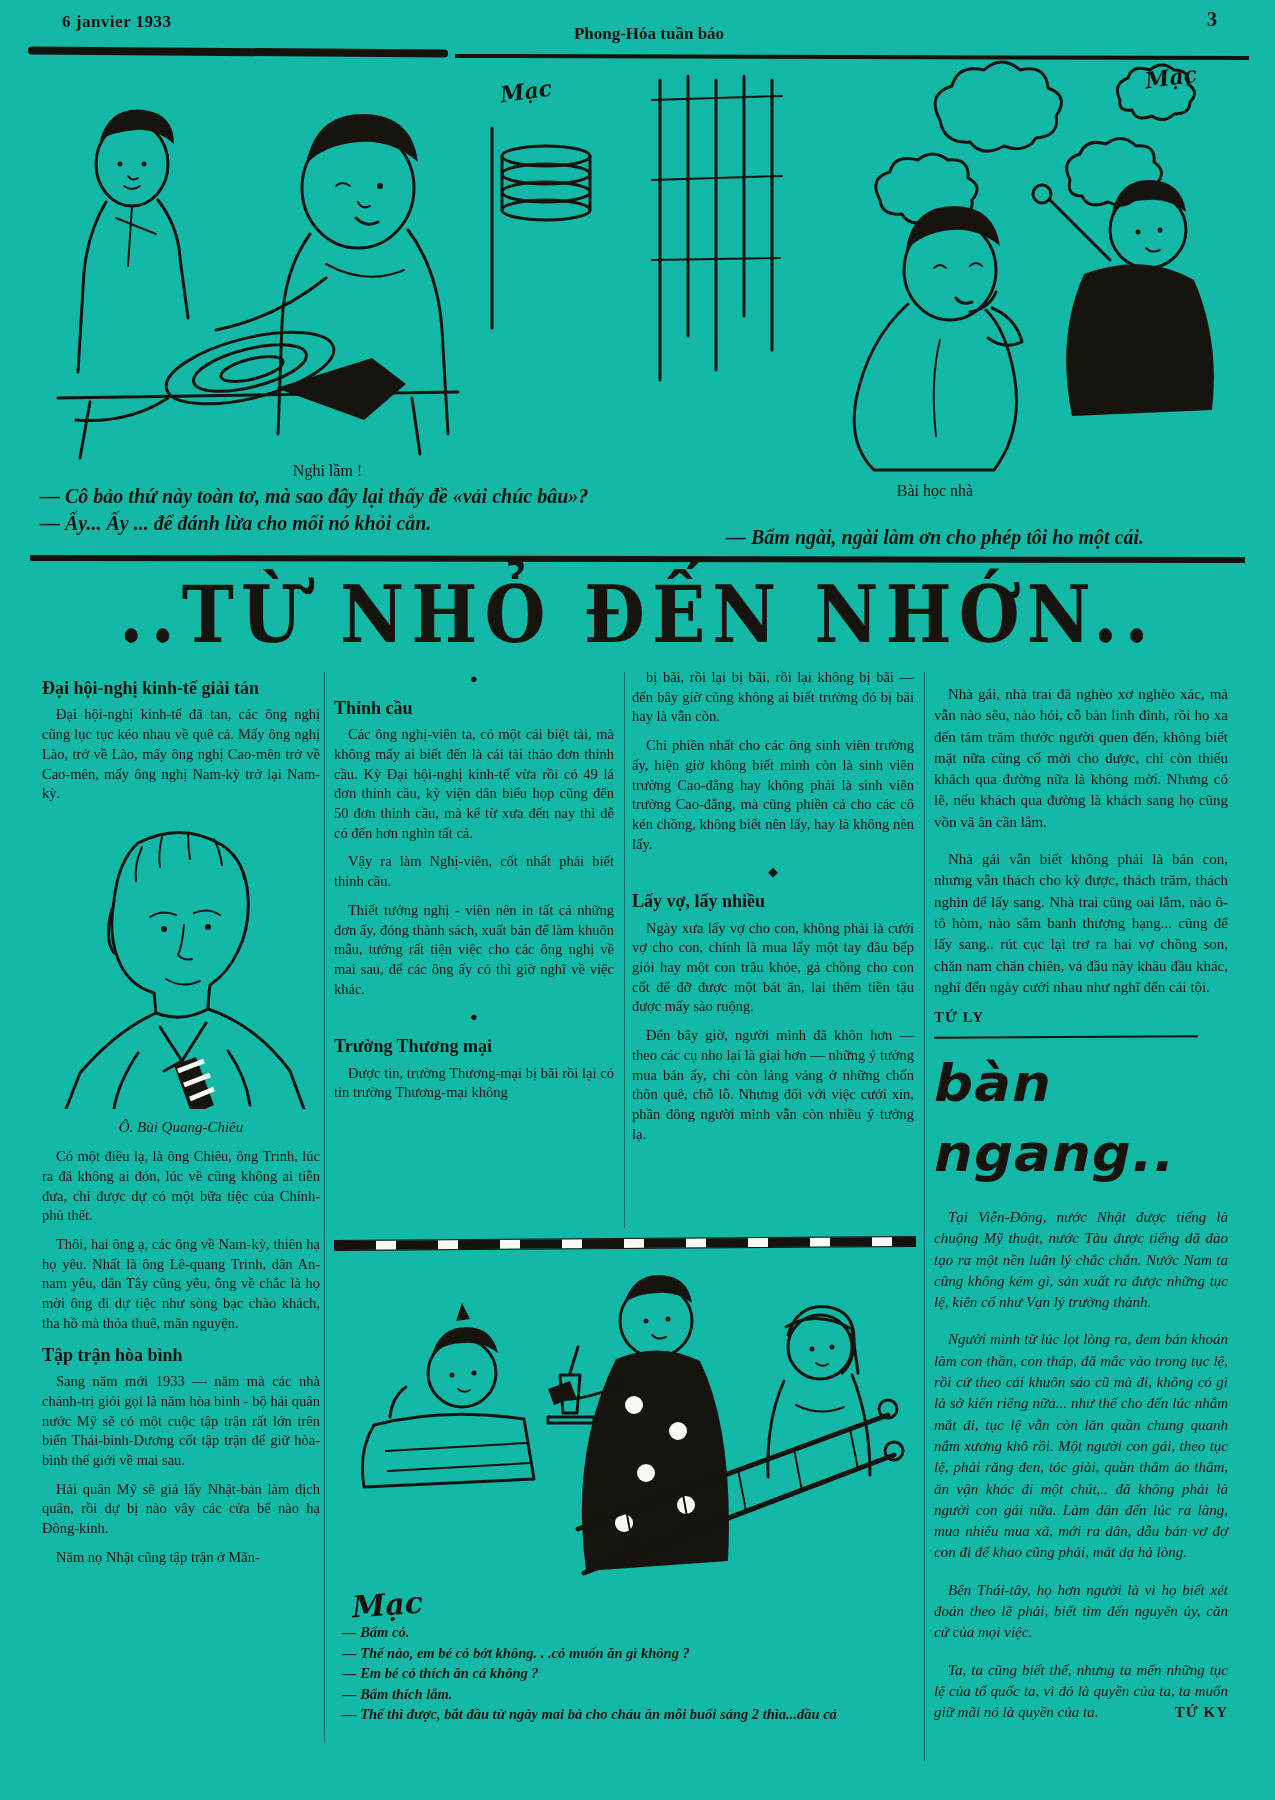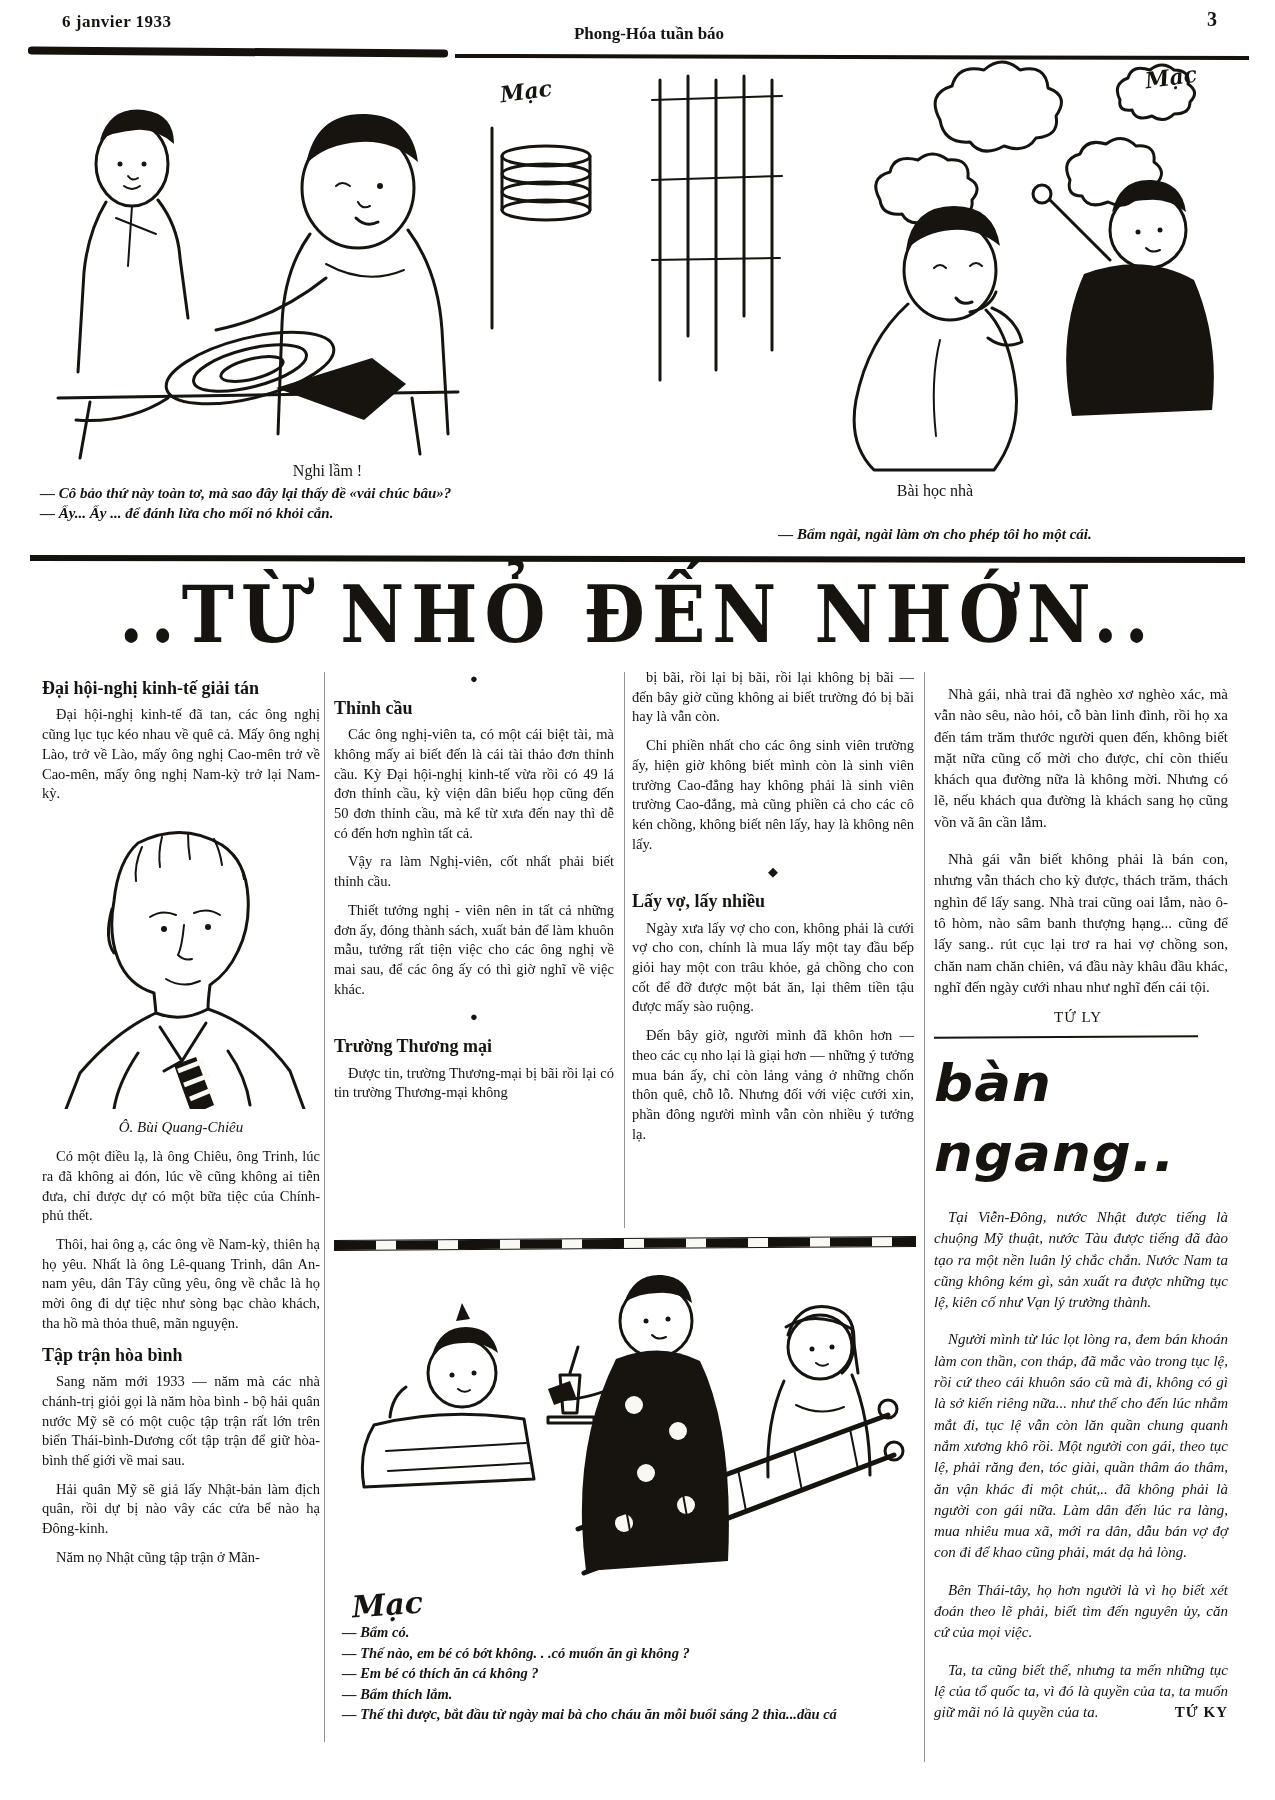--- a/index.html
+++ b/index.html
@@ -1,43 +1,43 @@
 <!DOCTYPE html>
 <html><head>
 <meta charset="utf-8">
 <style>
   html,body{margin:0;padding:0;background:#e9e7e0;}
-  #page{position:relative;width:1275px;height:1800px;background:#ffffff;overflow:hidden;
+  #page{position:relative;width:1275px;height:1800px;background:#14b8a6;overflow:hidden;
         font-family:"Liberation Serif",serif;color:#17140f;}
   
   .hdr-left{position:absolute;left:62px;top:12px;font-weight:bold;font-size:17px;letter-spacing:.5px;}
   .hdr-center{position:absolute;left:0;right:0;top:24px;text-align:center;font-weight:bold;font-size:17px;padding-left:23px;}
   .hdr-right{position:absolute;right:58px;top:8px;font-weight:bold;font-size:20px;}
   .rule-a{position:absolute;left:28px;top:48px;width:420px;height:8px;background:#15120d;border-radius:4px/3px;transform:rotate(.4deg);}
   .rule-b{position:absolute;left:455px;right:26px;top:55px;height:4px;background:#15120d;transform:rotate(.15deg);}
   
   .panel{position:absolute;}
   .panel svg{display:block;}
   .cap-title{font-weight:normal;font-size:16px;text-align:center;margin:2px 0 3px;}
-  .cap-line{font-weight:bold;font-style:italic;font-size:15px;line-height:1.35;}
+  .cap-line{font-weight:bold;font-style:italic;font-size:20px;line-height:1.35;}
   .artist-sig{position:absolute;font-style:italic;font-weight:bold;font-size:22px;transform:rotate(-8deg);font-family:"DejaVu Serif",serif;}
   .big-rule{position:absolute;left:30px;right:30px;top:556px;height:6px;background:#15120d;transform:rotate(.1deg);}
   
   .headline{position:absolute;left:60px;right:60px;top:568px;text-align:center;
             font-family:"DejaVu Serif",serif;font-weight:bold;font-size:70px;
             letter-spacing:7px;transform:scaleY(1.12);transform-origin:top;white-space:nowrap;}
   
   .col{position:absolute;top:668px;text-align:justify;font-size:14.5px;line-height:1.36;}
   .col p{margin:0 0 9px;text-indent:14px;}
   .col h3{font-size:18px;font-weight:bold;margin:8px 0 5px;text-indent:0;text-align:left;}
   .sep{position:absolute;width:1px;background:rgba(20,16,10,.45);}
   .dotsep{text-align:center;font-size:13px;margin:2px 0 4px;}
   .portrait-wrap{margin:4px 0 2px;}
   .portrait-cap{text-align:center;font-style:italic;font-size:15px;margin:2px 0 10px;text-indent:0;}
-  .sig-right{text-align:center;font-weight:normal;font-size:15px;letter-spacing:1px;margin:2px 6px 8px 0;text-indent:0;}
+  .sig-right{text-align:left;font-weight:bold;font-size:15px;letter-spacing:1px;margin:2px 6px 8px 0;text-indent:0;}
   .thin-rule{height:2px;background:#17140f;margin:4px 30px 10px 0;transform:rotate(-.3deg);}
   .script-head{font-family:"DejaVu Sans",sans-serif;font-weight:bold;font-style:italic;
                font-size:52px;letter-spacing:1px;margin:6px 0 18px;text-align:left;transform:scaleX(1.05);transform-origin:left;}
   .ital p{font-style:italic;font-size:15px;line-height:1.42;margin-top:16px;}
   .sig-inline{float:right;font-weight:bold;font-style:normal;letter-spacing:1px;}
   
   .stripe-bar{height:9px;background:repeating-linear-gradient(90deg,#15120d 0 42px,#faf8f2 42px 62px);
               border-top:1px solid #15120d;border-bottom:1px solid #15120d;transform:rotate(-.4deg);margin-bottom:6px;}
   .bottom-cap{margin-top:2px;}
   .bottom-cap .mac{font-family:"DejaVu Serif",serif;font-style:italic;font-weight:bold;font-size:30px;margin-left:18px;transform:rotate(-4deg);display:inline-block;}

